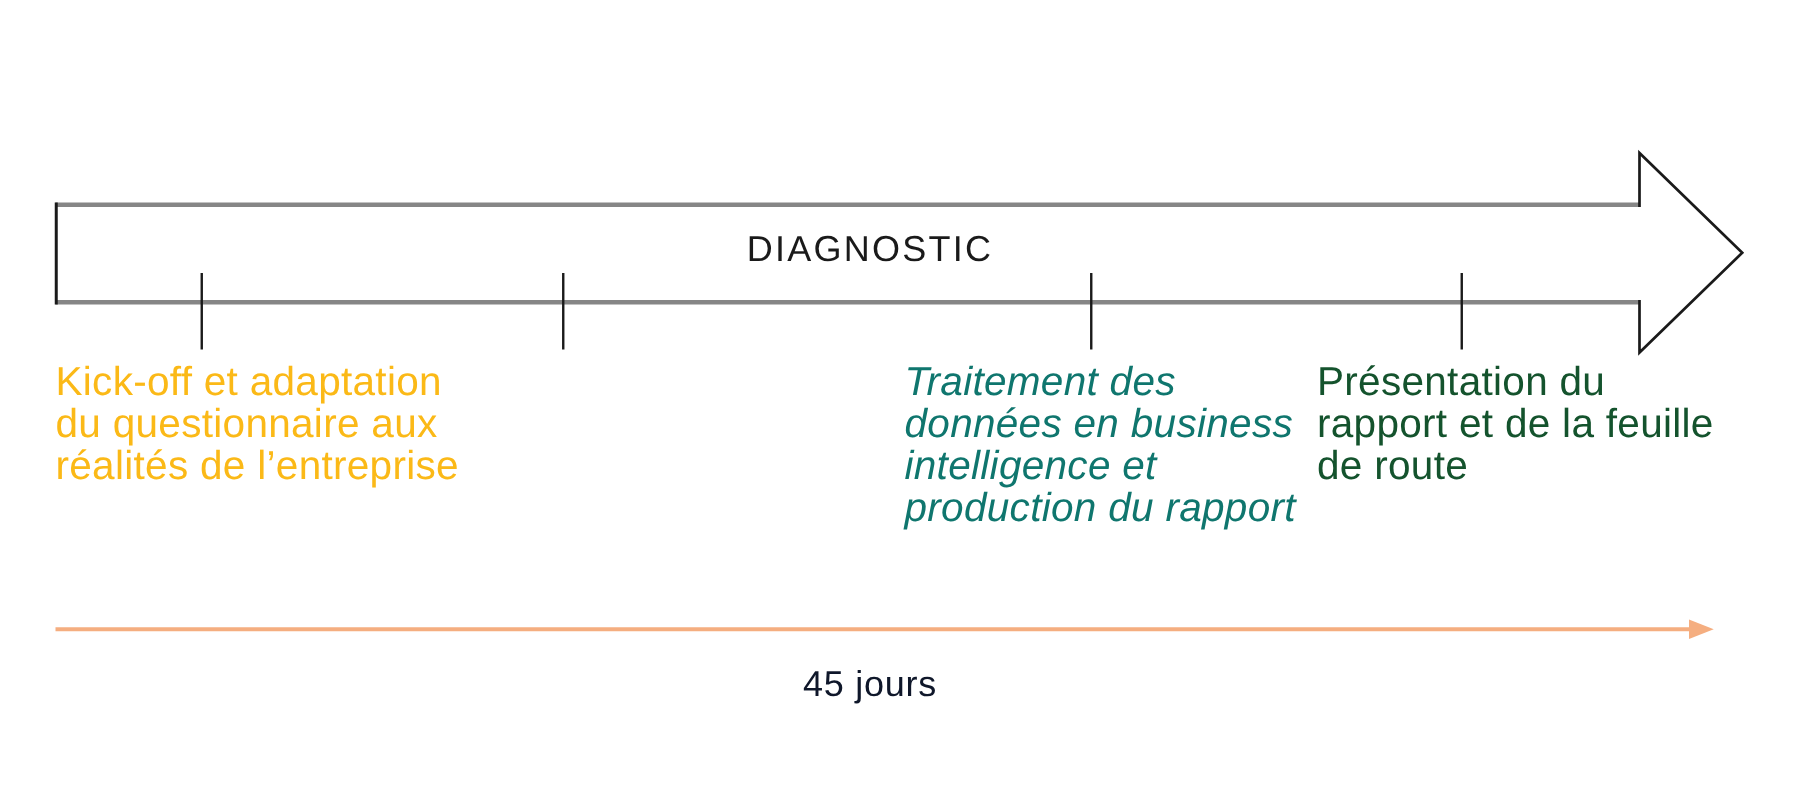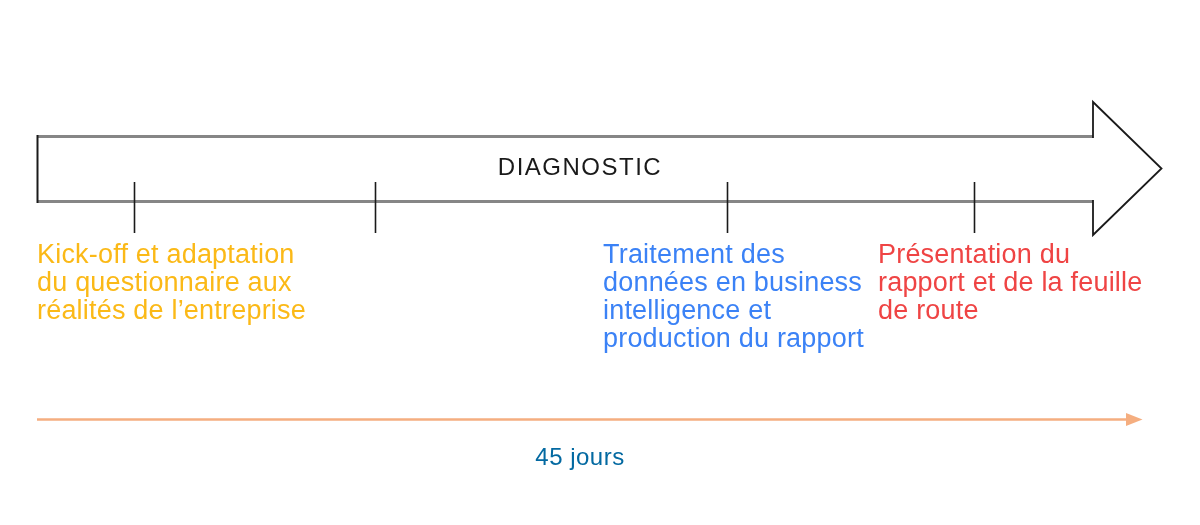--- a/index.html
+++ b/index.html
@@ -70,24 +70,24 @@
     </g>
   </svg>
 
   <div class="diagram-title" style="color: rgb(26, 26, 26);">DIAGNOSTIC</div>
 
   <div class="phase-label phase-1" style="color: rgb(251, 185, 23);">Kick-off et adaptation
 du questionnaire aux
 réalités de l’entreprise</div>
 
 
-  <div class="phase-label phase-3" style="color: #3b82f6;">Traitement des
+  <div class="phase-label phase-3" style="color: #0f766e; font-style: italic;">Traitement des
 données en business
 intelligence et
 production du rapport</div>
 
-  <div class="phase-label phase-4" style="color: #ef4444;">Présentation du
+  <div class="phase-label phase-4" style="color: #14532d;">Présentation du
 rapport et de la feuille
 de route</div>
 
-  <div class="duration-label" style="color: #0369a1;">45 jours</div>
+  <div class="duration-label" style="color: #0f172a;">45 jours</div>
 
 </div>
 
 </body></html>

